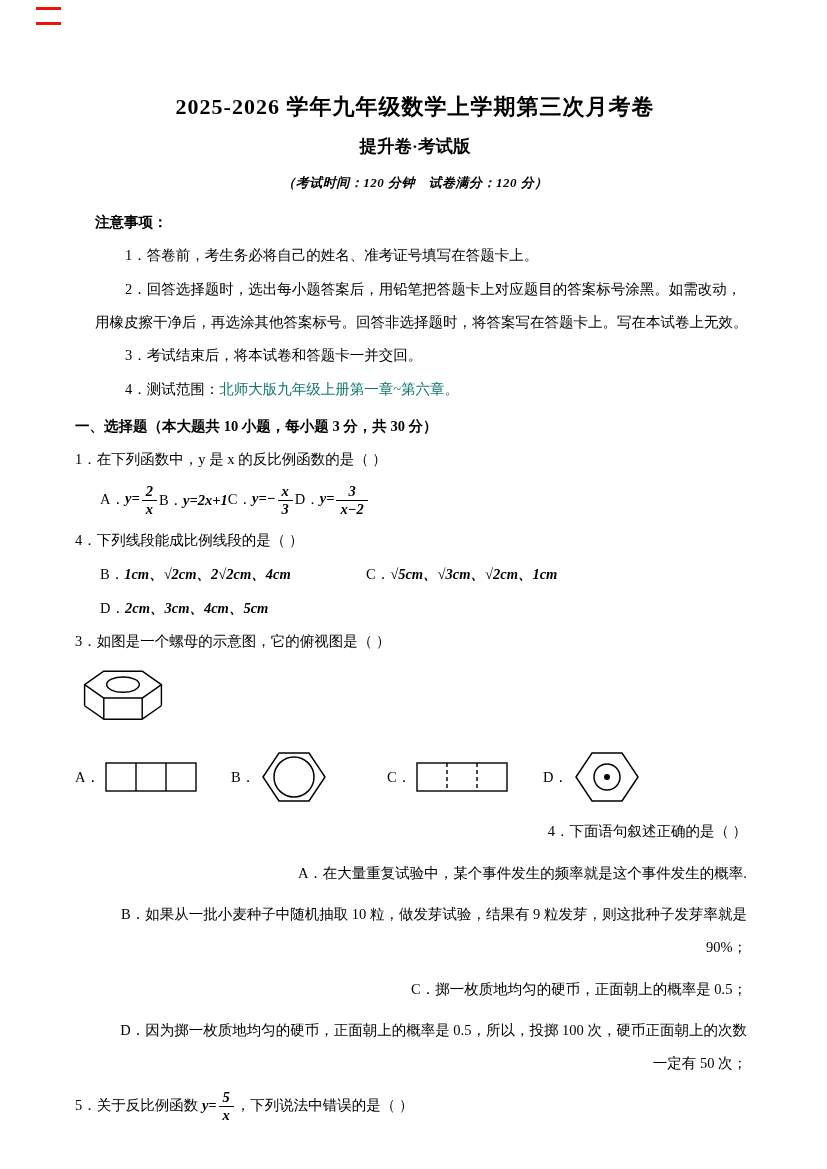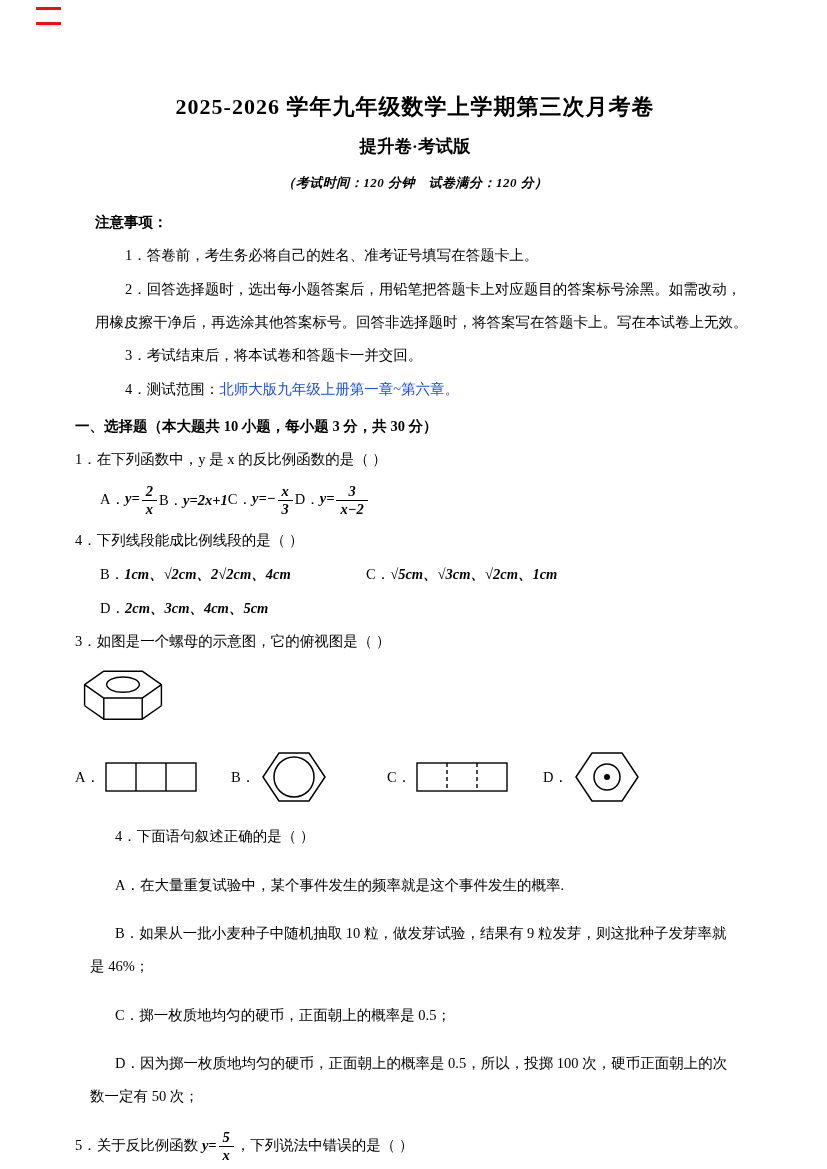--- a/index.html
+++ b/index.html
@@ -22,21 +22,21 @@
   }
   .subtitle{text-align:center;font-size:17.5px;font-weight:bold;margin:0 0 16px 0;}
   .exam-info{
     text-align:center;font-size:13px;font-weight:bold;font-style:italic;
     margin:0 0 14px 0;letter-spacing:.5px;
   }
 
   .notice{margin-left:20px;line-height:2.3;}
   .notice-heading{font-weight:bold;}
   .notice-item{margin:0;text-indent:30px;}
-  .red{color:#1d4ed8;margin-top:34px;}
+  .red{color:#0f766e;margin-top:34px;}
 
   .section-heading{font-weight:bold;line-height:2.3;margin-top:4px;}
 
   .stem{margin:0;line-height:2.25;}
   .math{
     font-weight:bold;font-style:italic;
     font-family:"Liberation Serif","DejaVu Serif",serif;
   }
   .frac{
     display:inline-block;vertical-align:middle;text-align:center;
@@ -57,21 +57,21 @@
     line-height:2.35;
   }
 
   .nut-figure-wrap{margin:4px 0 8px 0;}
 
   .figs-row{display:flex;align-items:center;column-gap:10px;margin:6px 0 10px 0;}
   .fig-item{display:flex;align-items:center;gap:5px;width:146px;}
   .fig-item:last-child{width:auto;}
   .fig-item svg{display:block;}
 
-  .q4-opts p{margin:15px;text-indent:25px;line-height:2.3;}
+  .q4-opts p{margin:8px;text-indent:25px;line-height:2.3;text-align:right;}
 </style>
 </head>
 <body>
 
 <div class="corner-mark"></div>
 
 <div class="page">
 
   <h1 class="title">2025-2026 学年九年级数学上学期第三次月考卷</h1>
   <h2 class="subtitle">提升卷·考试版</h2>
@@ -160,21 +160,21 @@
             <circle cx="34" cy="28" r="3" fill="#000" stroke="none"></circle>
           </g>
         </svg>
       </span>
     </div>
   </div>
 
   <div class="question q4-opts">
     <p class="stem">4．下面语句叙述正确的是（    ）</p>
     <p>A．在大量重复试验中，某个事件发生的频率就是这个事件发生的概率.</p>
-    <p>B．如果从一批小麦种子中随机抽取 10 粒，做发芽试验，结果有 9 粒发芽，则这批种子发芽率就是 46%；</p>
+    <p>B．如果从一批小麦种子中随机抽取 10 粒，做发芽试验，结果有 9 粒发芽，则这批种子发芽率就是 90%；</p>
     <p>C．掷一枚质地均匀的硬币，正面朝上的概率是 0.5；</p>
     <p>D．因为掷一枚质地均匀的硬币，正面朝上的概率是 0.5，所以，投掷 100 次，硬币正面朝上的次数一定有 50 次；</p>
   </div>
 
   <div class="question">
     <p class="stem"><span>5．关于反比例函数 </span><span class="math"><span>y=</span><span class="frac"><span class="num">5</span><span class="den">x</span></span></span><span>，下列说法中错误的是（    ）</span></p>
   </div>
 
 </div>
 

